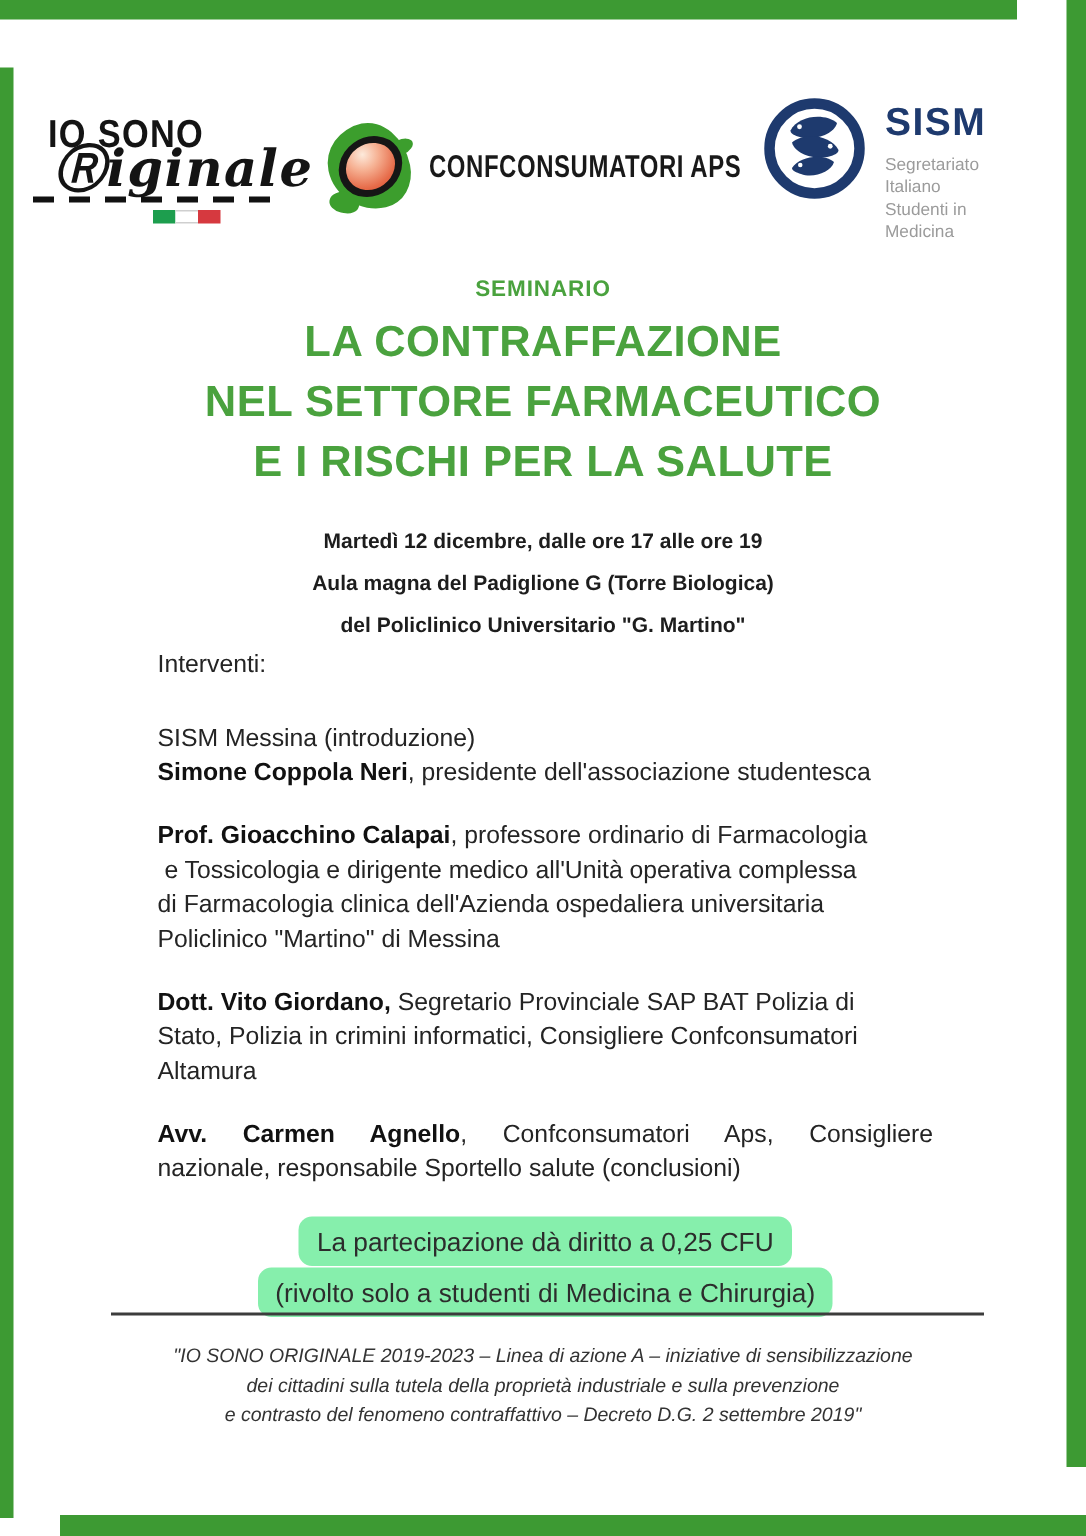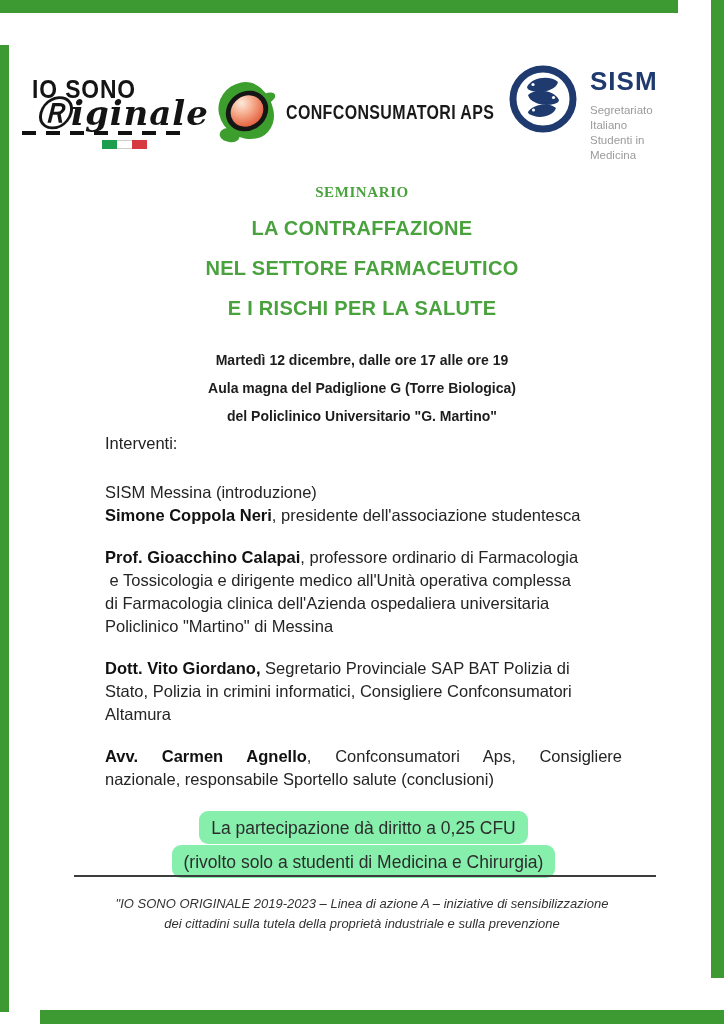--- a/index.html
+++ b/index.html
@@ -82,25 +82,25 @@
   
   .logo-sism { display: flex; align-items: flex-start; width: 182px; }
   .sism-svg { flex: none; }
   .sism-text { margin-left: 10px; padding-top: 4px; }
   .sism-name { font-size: 26px; font-weight: 600; color: #1e3a6e; letter-spacing: 1px; line-height: 30px; }
   .sism-sub  { font-size: 11.5px; color: #9b9b9b; line-height: 15px; margin-top: 7px; }
 
   
   .kicker {
     position: absolute; top: 184px; left: 0; right: 0; text-align: center;
-    color: #4aa23e; font-weight: bold; font-size: 15px; letter-spacing: 0.6px; font-family: Liberation Serif, serif;
+    color: #4aa23e; font-weight: bold; font-size: 15px; letter-spacing: 0.6px;
   }
   .title {
     position: absolute; top: 208px; left: 0; right: 0; text-align: center;
-    color: #4aa23e; font-weight: bold; font-size: 20px; line-height: 40px;
+    color: #4aa23e; font-weight: bold; font-size: 29px; line-height: 40px;
     letter-spacing: 0.3px;
   }
 
   
   .event {
     position: absolute; top: 346px; left: 0; right: 0; text-align: center;
     font-size: 14px; font-weight: bold; color: #1d1d1d; line-height: 28px;
   }
 
   
@@ -230,15 +230,16 @@
     <div class="cfu">
       <span class="hl">La partecipazione dà diritto a 0,25 CFU</span><br>
       <span class="hl">(rivolto solo a studenti di Medicina e Chirurgia)</span>
     </div>
   </div>
 
   <div class="divider"></div>
   <div class="footer">
     <div>"IO SONO ORIGINALE 2019-2023 – Linea di azione A – iniziative di sensibilizzazione</div>
     <div>dei cittadini sulla tutela della proprietà industriale e sulla prevenzione</div>
+    <div>e contrasto del fenomeno contraffattivo – Decreto D.G. 2 settembre 2019"</div>
   </div>
 
 </div>
 
 </body></html>

